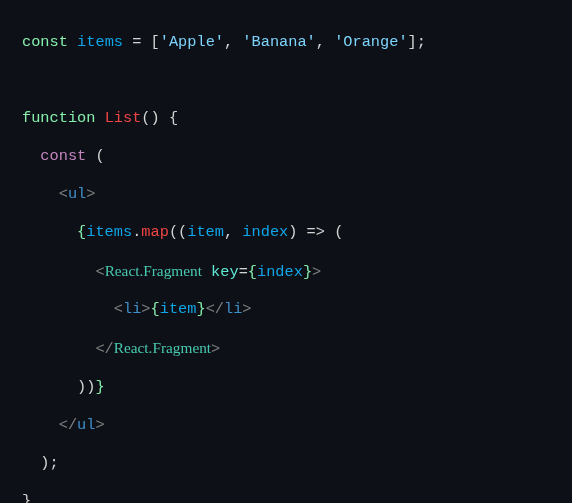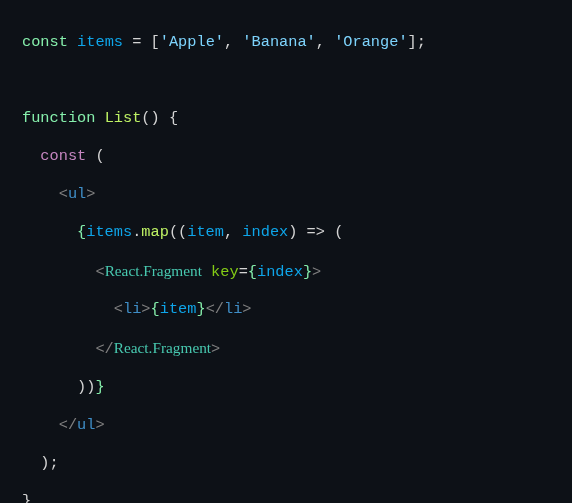--- a/index.html
+++ b/index.html
@@ -15,25 +15,25 @@
       padding: 24px 22px;
       font-family: Consolas, 'Courier New', monospace;
       font-size: 15.3px;
       line-height: 2.48;
       color: #d4d4d4;
       white-space: pre;
     }
     .kw { color: #86efac; }
     .var { color: #0ea5e9; }
     .str { color: #7dd3fc; }
-    .fn { color: #bef264; }
+    .fn { color: #ef4444; }
     .ret { color: #c586c0; }
     .tag { color: #3f8ec7; margin-top: 12px; }
     .comp { color: #48c9b0; font-family: Liberation Serif, serif; }
-    .attr { color: #84cc16; }
+    .attr { color: #5eead4; }
     .bracket { color: #808080; }
   </style>
 </head>
 <body>
 
 <pre><span><span class="kw">const</span> <span class="var">items</span><span> = </span><span>[</span><span class="str">'Apple'</span>, <span class="str">'Banana'</span>, <span class="str">'Orange'</span><span>]</span><span>;</span></span>
 
 <span><span class="kw">function</span> <span class="fn">List</span><span>()</span><span> {</span></span>
 <span><span>  </span><span class="ret">const</span><span> (</span></span>
 <span><span>    </span><span class="bracket">&lt;</span><span class="tag">ul</span><span class="bracket">&gt;</span></span>

